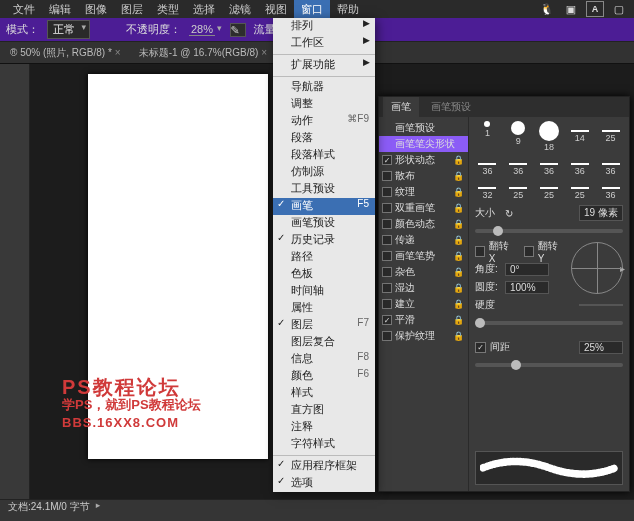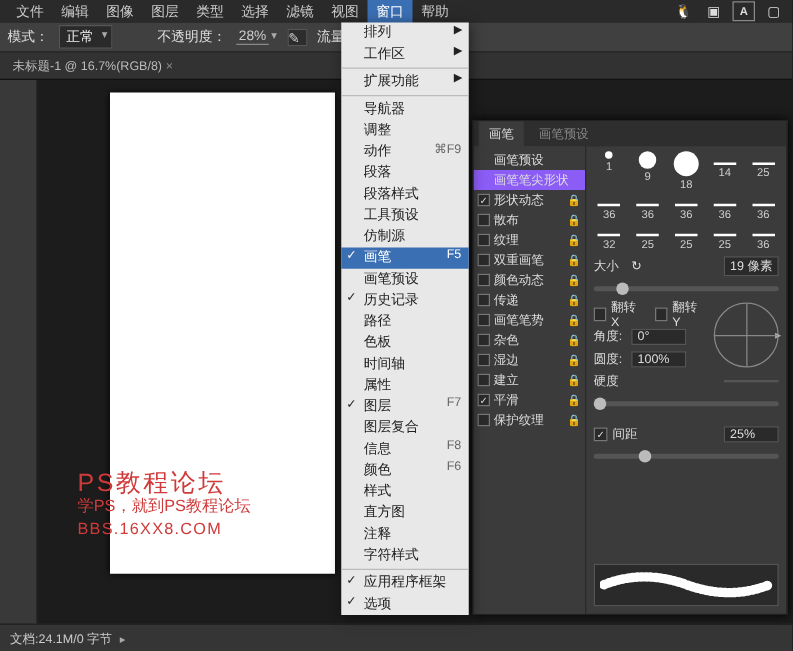--- a/index.html
+++ b/index.html
@@ -2,38 +2,38 @@
 <html><head>
 <meta charset="utf-8">
 <style>
 *{margin:0;padding:0;box-sizing:border-box;font-family:"Microsoft YaHei","PingFang SC",sans-serif;-webkit-font-smoothing:antialiased}
 body{background:#1e1e1e;width:634px;height:521px;overflow:hidden;position:relative;color:#ccc;font-size:11px}
 .topbar-icons{position:absolute;top:0;right:6px;height:18px;display:flex;align-items:center;gap:6px;z-index:3}
 .topbar-icons span{display:inline-flex;align-items:center;justify-content:center;width:18px;height:16px;color:#ddd}
 .menubar{position:absolute;top:0;left:0;right:0;height:18px;background:#2a2a2a;display:flex;align-items:center;padding-left:6px;z-index:2}
 .menubar .menu-item{padding:2px 7px;color:#ccc;font-size:11px;cursor:default}
 .menubar .menu-item.active{background:#3b6fb3;color:#fff}
-.optbar{position:absolute;top:18px;left:0;right:0;height:24px;background:#404040;display:flex;align-items:center;padding:0 6px;gap:8px;z-index:1;border-bottom:1px solid #222}
+.optbar{position:absolute;top:18px;left:0;right:0;height:24px;background:#4c1d95;display:flex;align-items:center;padding:0 6px;gap:8px;z-index:1;border-bottom:1px solid #222}
 .optbar .lbl{font-size:11px;color:#ddd}
 .optbar .sel{background:#2a2a2a;border:1px solid #555;padding:1px 14px 1px 5px;font-size:11px;color:#eee;position:relative}
 .optbar .sel::after{content:"▾";position:absolute;right:3px;top:1px;font-size:9px;color:#aaa}
 .optbar .pct{display:inline-flex;}
 .optbar .pct .val{border-bottom:1px solid #888;padding:0 2px}
 .optbar .pct .arrow{font-size:9px;color:#aaa;margin-left:2px}
 .tabbar{position:absolute;top:42px;left:0;right:0;height:22px;background:#323232;display:flex;align-items:center;padding-left:6px;gap:10px;border-bottom:1px solid #111}
 .tabbar .tab{font-size:10px;color:#bbb;padding:0 4px}
 .tabbar .closex{color:#888;margin-left:3px}
 .appname{position:absolute;top:21px;right:190px;color:#bbb;font-size:11px}
 .canvas-wrap{position:absolute;top:64px;left:30px;right:0;bottom:22px;background:#1c1c1c}
 .canvas{position:absolute;top:10px;left:58px;width:180px;height:385px;background:#fff;box-shadow:0 0 6px #000}
 .toolbar{position:absolute;top:64px;left:0;width:30px;bottom:22px;background:#393939;border-right:1px solid #222}
-.statusbar{position:absolute;bottom:0;left:0;right:0;height:22px;background:#353535;display:flex;align-items:center;padding-left:8px;font-size:10px;color:#ccc;border-top:1px solid #222}
+.statusbar{position:absolute;bottom:0;left:0;right:0;height:22px;background:#353535;display:flex;padding-left:8px;font-size:10px;color:#ccc;border-top:1px solid #222}
 .statusbar .doc{margin-right:6px}
 .statusbar .chev{font-size:9px;color:#aaa}
-.watermark{position:absolute;left:62px;top:378px;color:#d03a3a;font-size:13px;line-height:18px;pointer-events:none;font-weight:400}
+.watermark{position:absolute;left:62px;top:378px;color:#d03a3a;font-size:13px;line-height:18px;pointer-events:none;font-weight:700}
 .watermark .big{font-size:20px;letter-spacing:2px}
 .dropdown{position:absolute;top:18px;left:273px;width:102px;background:#e8e8e8;color:#222;box-shadow:2px 2px 10px rgba(0,0,0,.5);z-index:10;font-size:11px}
 .dropdown .row{display:flex;height:17px;padding:0 6px 0 18px;position:relative}
 .dropdown .row.highlighted{background:#3b6fb3;color:#fff}
 .dropdown .row .chk{position:absolute;left:4px;font-size:10px}
 .dropdown .row .sub{position:absolute;right:5px;font-size:9px}
 .dropdown .row .kbd{position:absolute;right:6px;font-size:10px;color:#666}
 .dropdown .row.highlighted .kbd{color:#fff}
 .dropdown .sep{height:1px;background:#bbb;margin:2px 0}
 
@@ -102,20 +102,21 @@
   <span class="lbl">不透明度：</span>
   <span class="pct">
       <span class="val">28%</span>
       <span class="arrow">▾</span>
     </span>
   <span style="width:16px;height:14px;border:1px solid #555;background:#2d2d2d">✎</span>
   <span class="lbl">流量</span>
 </div>
 
 <div class="tabbar" id="tabbar">
+    <span class="tab">® 50% (照片, RGB/8) *<span class="closex">×</span></span>
     <span class="tab">未标题-1 @ 16.7%(RGB/8)<span class="closex">×</span></span>
   </div>
 
 <div class="toolbar"></div>
 <div class="canvas-wrap">
   <div class="canvas"></div>
 </div>
 
 <div class="watermark">
   <div class="big">PS教程论坛</div>
@@ -153,24 +154,24 @@
       <span>动作</span>
       <span class="kbd">⌘F9</span>
     </div>
     <div class="row">
       <span>段落</span>
     </div>
     <div class="row">
       <span>段落样式</span>
     </div>
     <div class="row">
+      <span>仿制源</span>
+    </div>
+    <div class="row">
       <span>工具预设</span>
-    </div>
-    <div class="row">
-      <span>仿制源</span>
     </div>
     <div class="row highlighted">
       <span class="chk">✓</span>
       <span>画笔</span>
       <span class="kbd">F5</span>
     </div>
     <div class="row">
       <span>画笔预设</span>
     </div>
     <div class="row">

